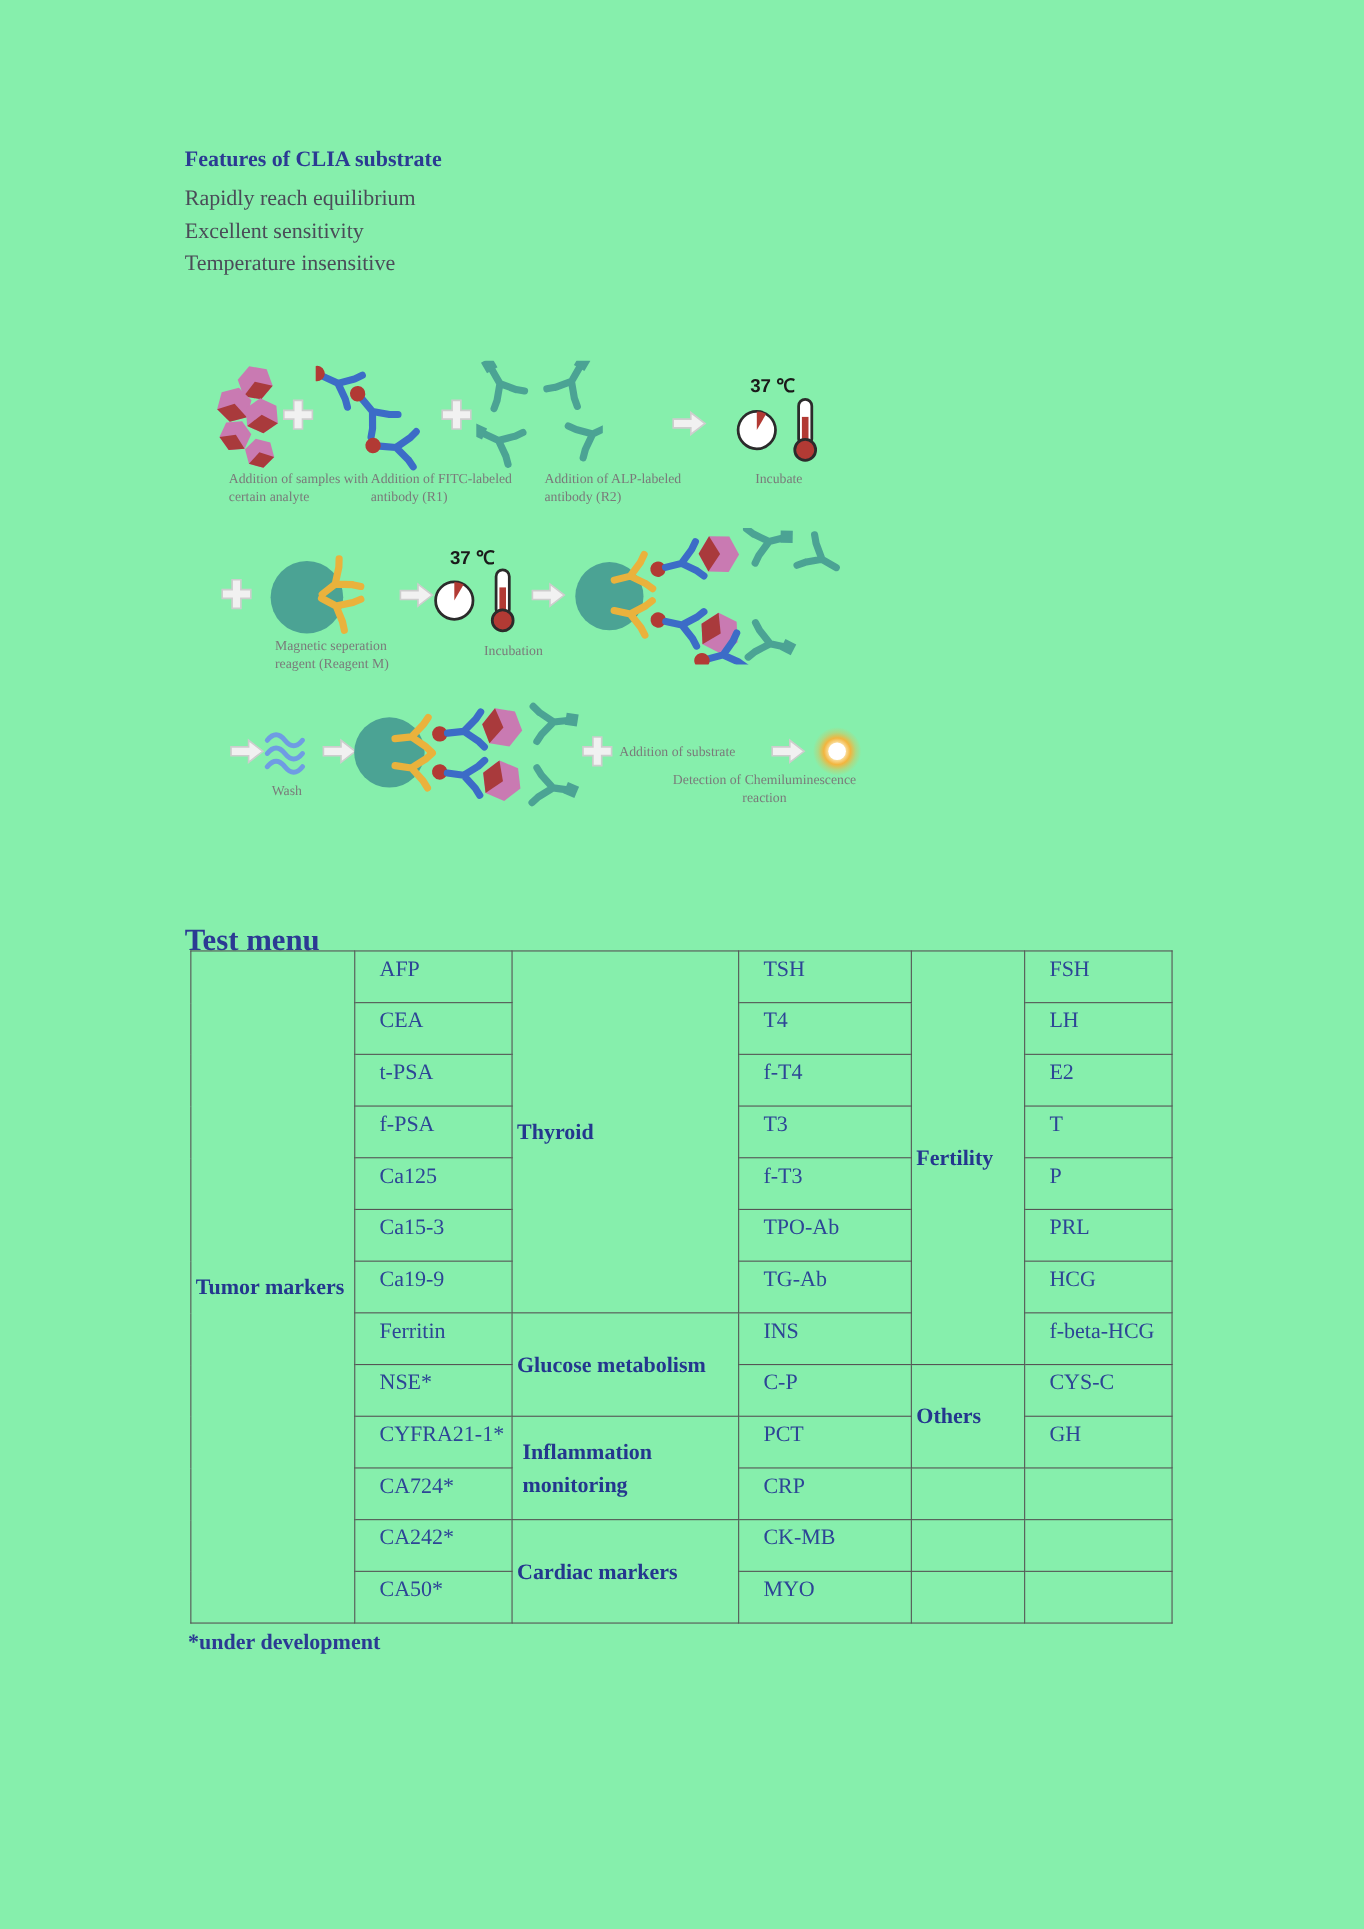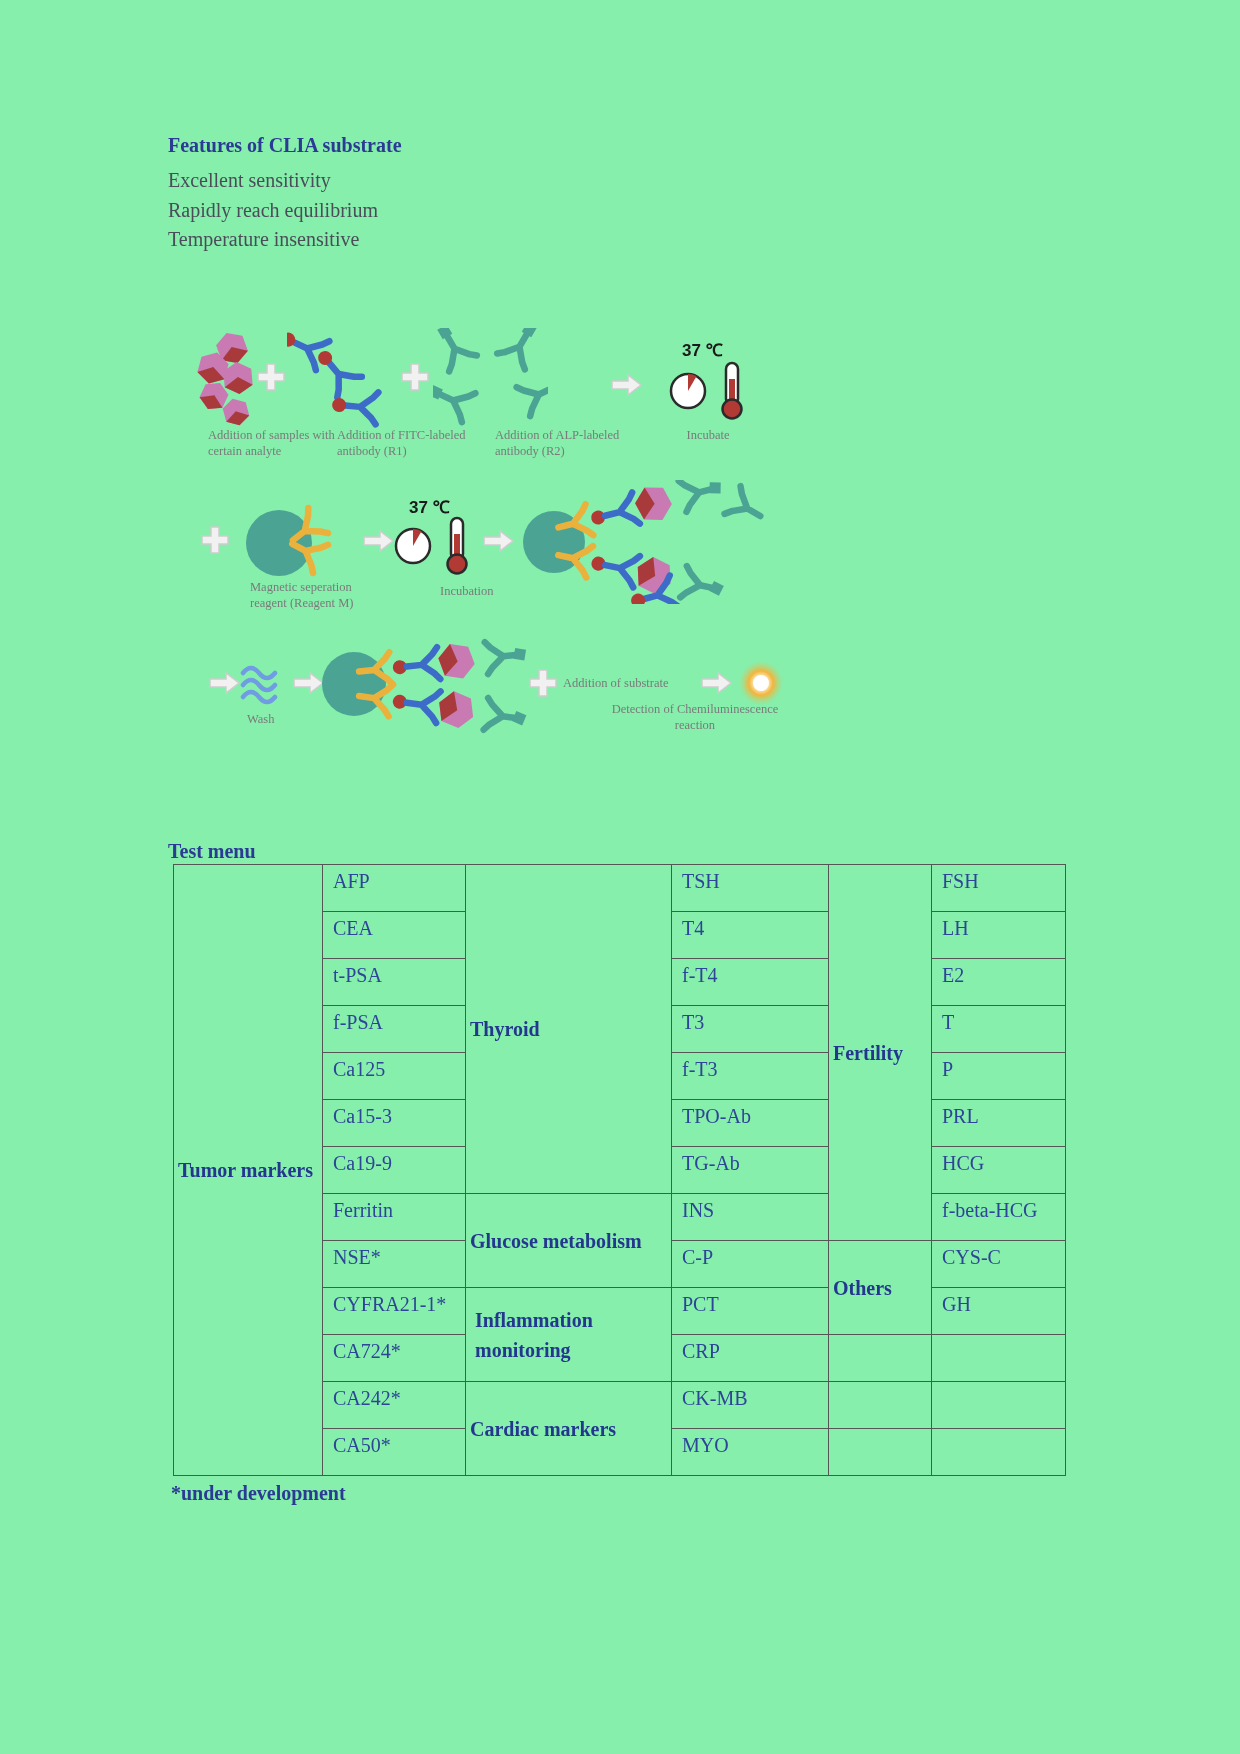--- a/index.html
+++ b/index.html
@@ -23,25 +23,25 @@
   .c-blue{color:var(--antibody_blue,#3c6cc7);}
   .c-teal{color:var(--teal,#4ba394);}
   .c-yellow{color:var(--antibody_yellow,#eab23c);}
   .f-red{fill:var(--marker_red,#b23a34);}
   .f-teal{fill:var(--teal,#4ba394);}
   .gem-pink{fill:var(--gem_pink,#c97ab2);}
   .gem-red{fill:var(--gem_red,#a93a3c);}
   .wave{stroke:var(--wave_blue,#6f9ce3);stroke-width:4.5;fill:none;stroke-linecap:round;}
   .ghost{fill:#f1f1f1;stroke:#cdcdcd;stroke-width:1.5;}
   
-  .testmenu-heading{position:absolute;left:168px;top:840px;font-size:20px;font-weight:bold;
+  .testmenu-heading{position:absolute;left:168px;top:840px;font-size:28px;font-weight:bold;
                     color:var(--heading_blue,#2b3a93);margin:0;}
   table.menu{position:absolute;left:173px;top:864px;width:892px;table-layout:fixed;border-collapse:collapse;}
   table.menu td{border:1.5px solid var(--border_gray,#555555);font-size:20px;}
-  td.test{height:41px;vertical-align:top;padding:5px 2px 0 10px;color:var(--table_text,#2d4596);}
+  td.test{height:41px;vertical-align:top;padding:5px 2px 0 22px;color:var(--table_text,#2d4596);}
   td.group{font-weight:bold;text-align:left;vertical-align:middle;
            color:var(--table_group_text,#24378e);padding:0 4px;line-height:30px;}
   td.group.left{text-align:left;padding-left:9px;}
   td.void{border:none;}
   .footnote{position:absolute;left:171px;top:1482px;font-size:20px;font-weight:bold;
             color:var(--heading_blue,#2b3a93);}
 </style>
 </head>
 <body>
 
@@ -95,22 +95,22 @@
       <stop offset="78%" stop-color="#f2b53e" stop-opacity="0.35"></stop>
       <stop offset="100%" stop-color="#f2b53e" stop-opacity="0"></stop>
     </radialGradient>
   </defs>
 </svg>
 
 <div class="page">
 
   <div class="features">
     <p class="features-heading">Features of CLIA substrate</p>
+    <p class="feature-item">Rapidly reach equilibrium</p>
     <p class="feature-item">Excellent sensitivity</p>
-    <p class="feature-item">Rapidly reach equilibrium</p>
     <p class="feature-item">Temperature insensitive</p>
   </div>
 
   <div class="diagram">
 
     <svg class="dicon" style="left:192px;top:332px" width="72" height="96">
       <use href="#gem" transform="translate(40,16) rotate(-20)"></use>
       <use href="#gem" transform="translate(21,36) rotate(15)"></use>
       <use href="#gem" transform="translate(46,46) rotate(-5)"></use>
       <use href="#gem" transform="translate(22,64) rotate(25) scale(0.9)"></use>

